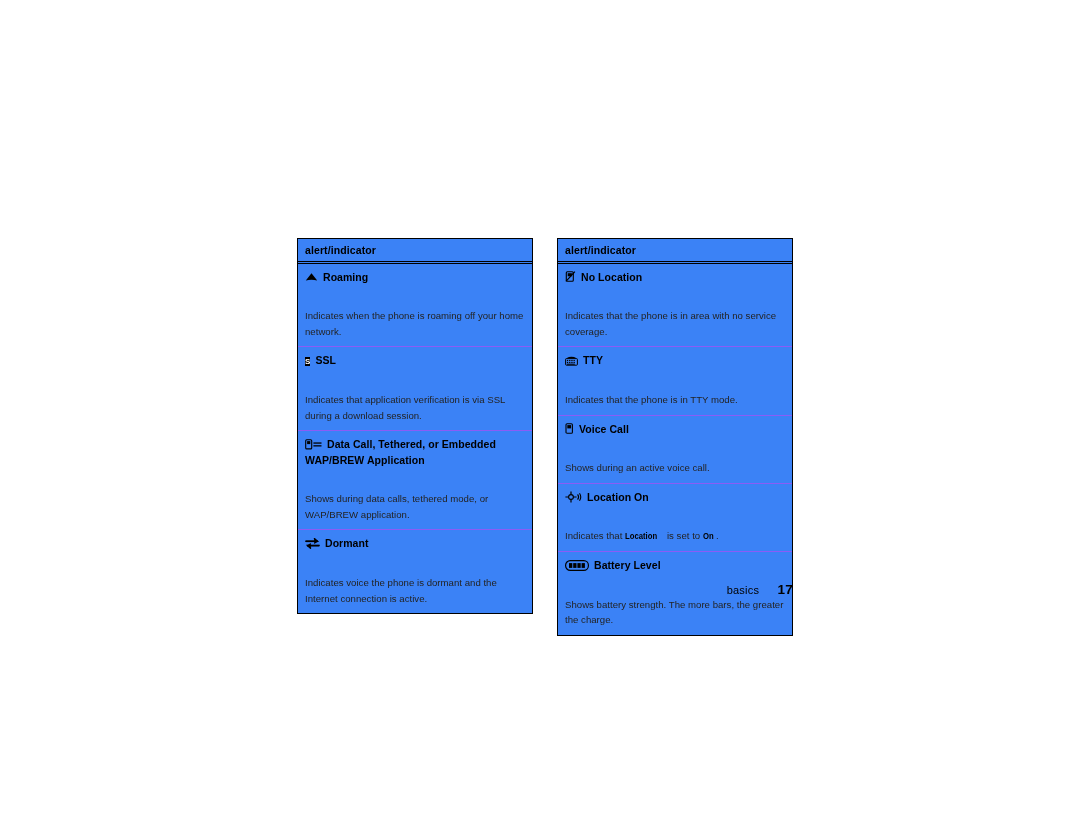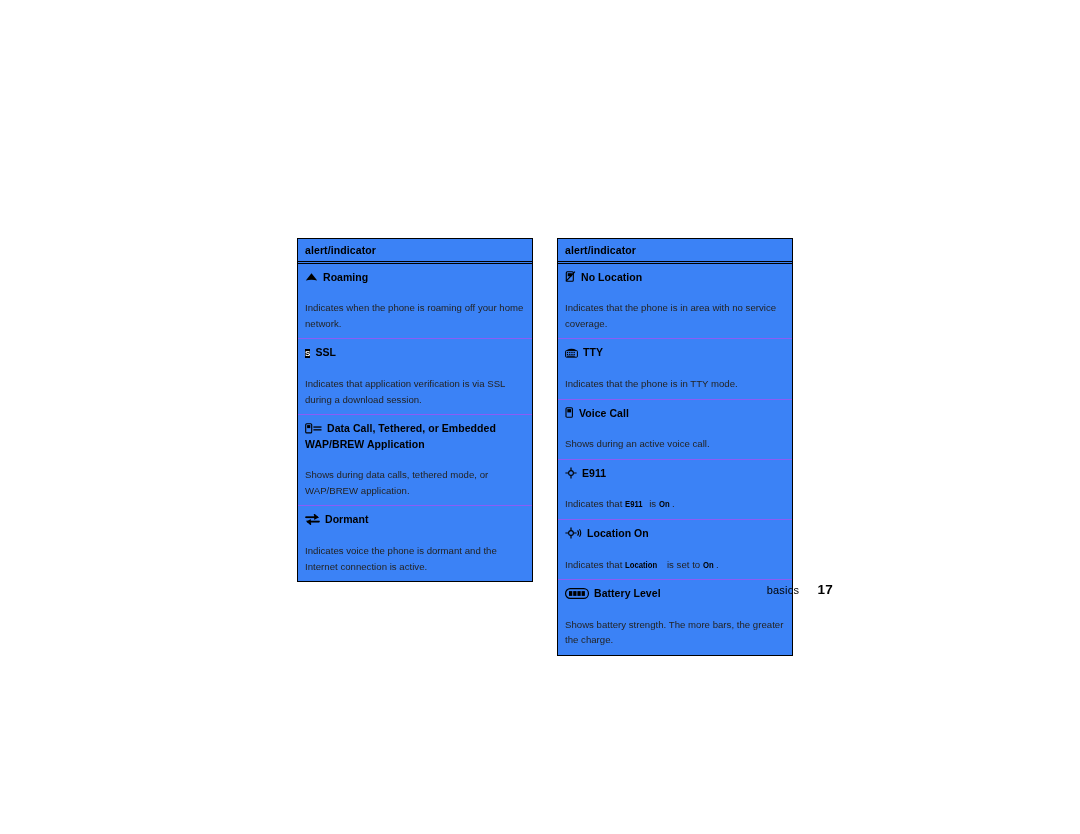--- a/index.html
+++ b/index.html
@@ -59,21 +59,21 @@
     display: block;
     margin-bottom: 2px;
   }
   .row-title .ttl-text { vertical-align: middle; }
 
   .row-desc {
     font-size: 9.6px;
     line-height: 1.62;
     color: #232323;
     letter-spacing: 0.02px;
-    margin-top: 16px;
+    margin-top: 24px;
   }
   .row-desc .term {
     font-family: "Liberation Sans Narrow", "Liberation Sans", sans-serif;
     font-weight: bold;
     font-stretch: condensed;
     font-size: 9.4px;
     transform: scaleX(0.82);
     display: inline-block;
     transform-origin: left center;
     color: #000;
@@ -101,21 +101,20 @@
   }
 
   
   #footer {
     position: absolute;
     left: 557px;
     top: 580px;
     width: 236px;
     text-align: right;
     white-space: nowrap;
-    padding-left: 40px;
   }
   #footer .f-label {
     font-size: 11px;
     color: #000;
     letter-spacing: 0.2px;
   }
   #footer .f-page {
     font-size: 13.5px;
     font-weight: bold;
     margin-left: 14px;
@@ -190,27 +189,20 @@
           <div class="row-desc"><span>Indicates that the phone is in TTY mode.</span></div>
         </div>
         <div class="row">
           <div class="row-title"><span class="ic"><svg width="9" height="11" viewBox="0 0 9 11">
                 <rect x="1" y="0.7" width="6.4" height="9.6" rx="1.1" fill="none" stroke="#000" stroke-width="1.1"></rect>
                 <rect x="2.3" y="2.1" width="3.8" height="3.3" fill="#000"></rect>
               </svg></span><span class="ttl-text">Voice Call</span></div>
           <div class="row-desc"><span>Shows during an active voice call.</span></div>
         </div>
         <div class="row">
-          <div class="row-title"><span class="ic"><svg width="12" height="12" viewBox="0 0 12 12">
-                <circle cx="6" cy="6" r="2.4" fill="none" stroke="#000" stroke-width="1.1"></circle>
-                <path d="M6 0.4 V3.2 M6 8.8 V11.6 M0.4 6 H3.2 M8.8 6 H11.6" stroke="#000" stroke-width="1.2" stroke-linecap="butt"></path>
-              </svg></span><span class="ttl-text">E911</span></div>
-          <div class="row-desc"><span>Indicates that </span><span class="term">E911</span><span> is </span><span class="term">On</span><span>.</span></div>
-        </div>
-        <div class="row">
           <div class="row-title"><span class="ic"><svg width="17" height="12" viewBox="0 0 17 12">
                 <circle cx="6" cy="6" r="2.4" fill="none" stroke="#000" stroke-width="1.1"></circle>
                 <path d="M6 0.4 V3.2 M6 8.8 V11.6 M0.4 6 H3.2 M8.8 6 H11.6" stroke="#000" stroke-width="1.2"></path>
                 <path d="M12.6 3.4 Q14.6 6 12.6 8.6" fill="none" stroke="#000" stroke-width="1.1"></path>
                 <path d="M14.5 2.2 Q17 6 14.5 9.8" fill="none" stroke="#000" stroke-width="1.1"></path>
               </svg></span><span class="ttl-text">Location On</span></div>
           <div class="row-desc"><span>Indicates that </span><span class="term">Location</span><span> is set to </span><span class="term">On</span><span>.</span></div>
         </div>
         <div class="row">
           <div class="row-title"><span class="ic"><svg width="24" height="11" viewBox="0 0 24 11">

